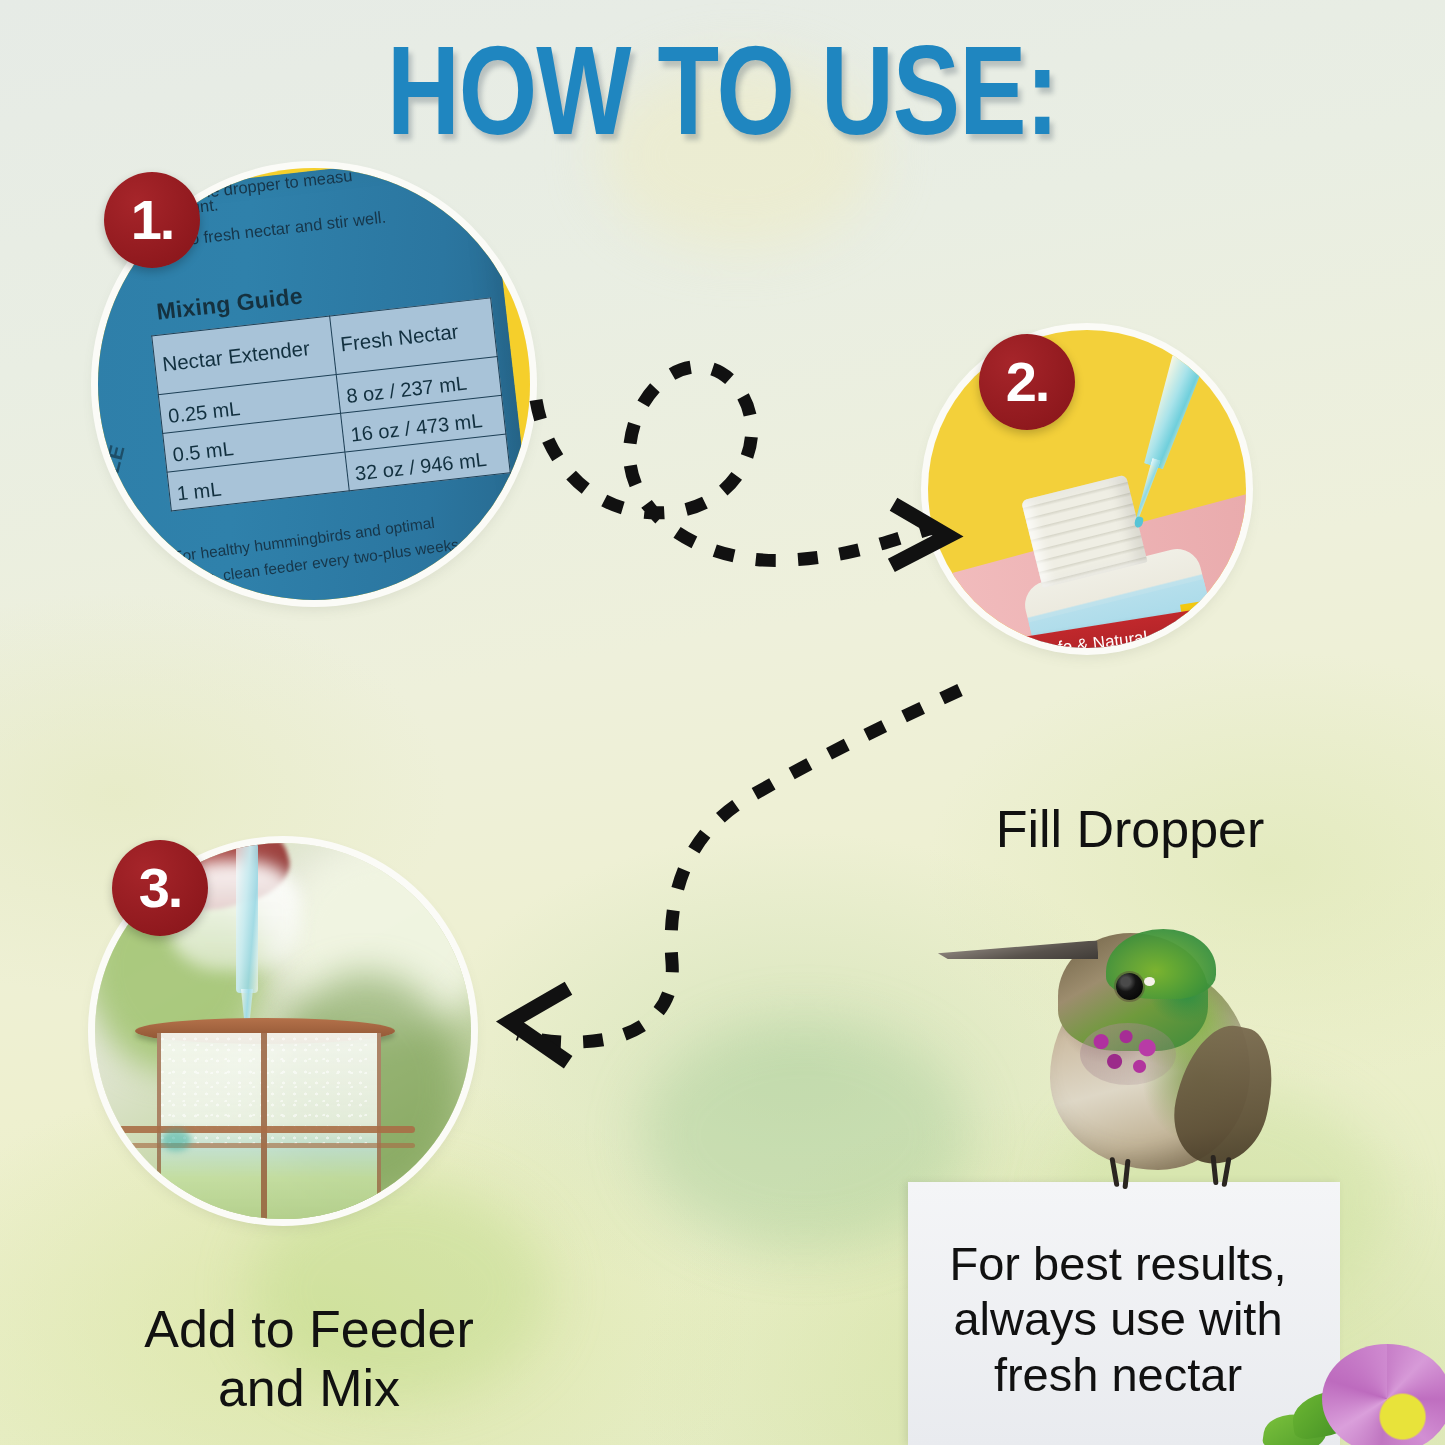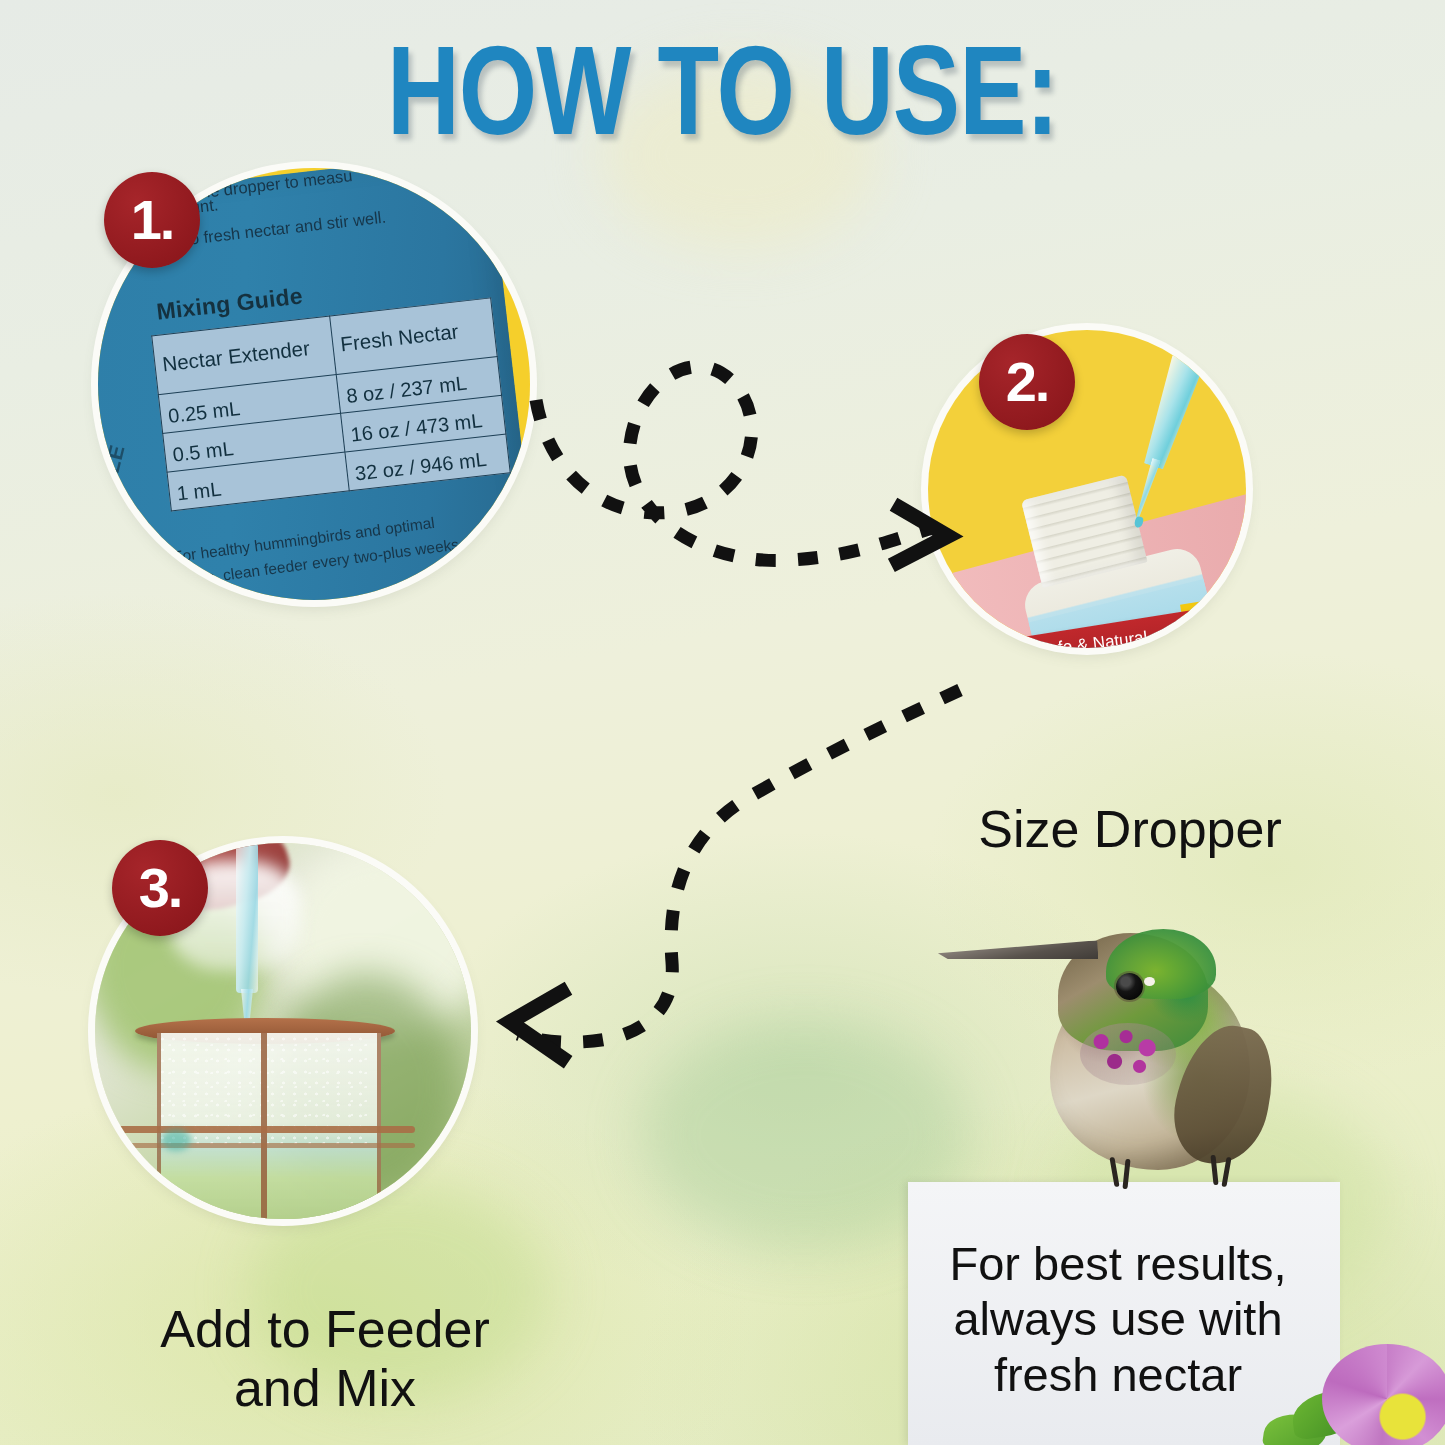--- a/index.html
+++ b/index.html
@@ -192,21 +192,21 @@
   #badge2{left:979px;top:334px;}
   #badge3{left:112px;top:840px;}
 
   
   .caption{
     position:absolute;text-align:center;color:#111;
     font-size:52px;line-height:1.13;font-weight:normal;white-space:pre-line;
   }
   #cap1{left:60px;top:648px;width:620px;}
   #cap2{left:905px;top:800px;width:450px;}
-  #cap3{left:100px;top:1300px;width:450px;}
+  #cap3{left:84px;top:1300px;width:450px;}
 
   
   #arrows{position:absolute;inset:0;pointer-events:none;}
 
   
   #bird{position:absolute;left:930px;top:905px;width:390px;height:300px;}
   #bird-body{
     position:absolute;left:120px;top:60px;width:200px;height:205px;
     border-radius:52% 48% 46% 54%/55% 52% 48% 45%;
     background:
@@ -361,21 +361,21 @@
       </div>
     </div>
     <div id="pipette">
       <div id="pip-body"></div>
       <div id="pip-tip"></div>
       <div id="pip-drop"></div>
     </div>
   </div>
 
   <div class="badge" id="badge2">2.</div>
-  <div class="caption" id="cap2">Size Dropper</div>
+  <div class="caption" id="cap2">Fill Dropper</div>
 
   <div class="circle" id="circle3">
     <div id="c3-bokeh1"></div>
     <div id="c3-bokeh2"></div>
     <div id="c3-bokeh3"></div>
     <div id="c3-finger"></div>
     <div id="c3-glass"></div>
     <div id="c3-pipette"></div>
     <div id="c3-pipetip"></div>
     <div id="c3-lid"></div>

